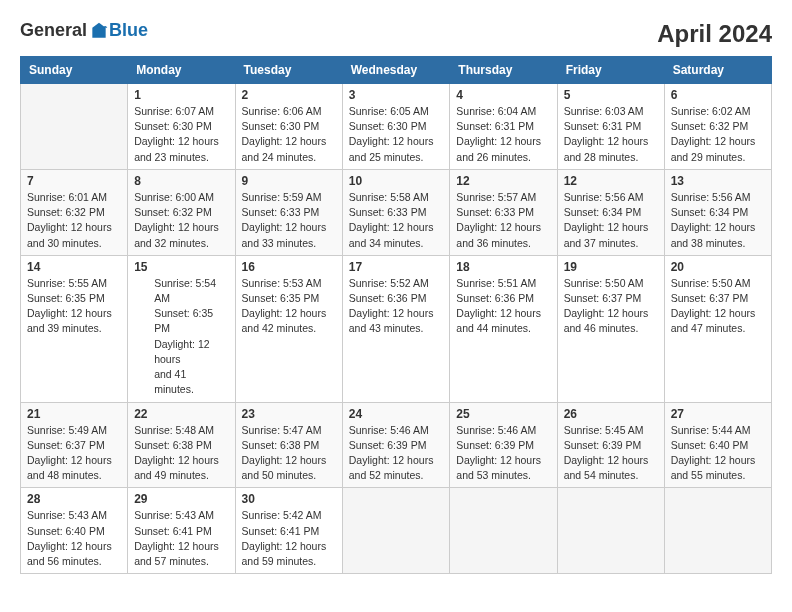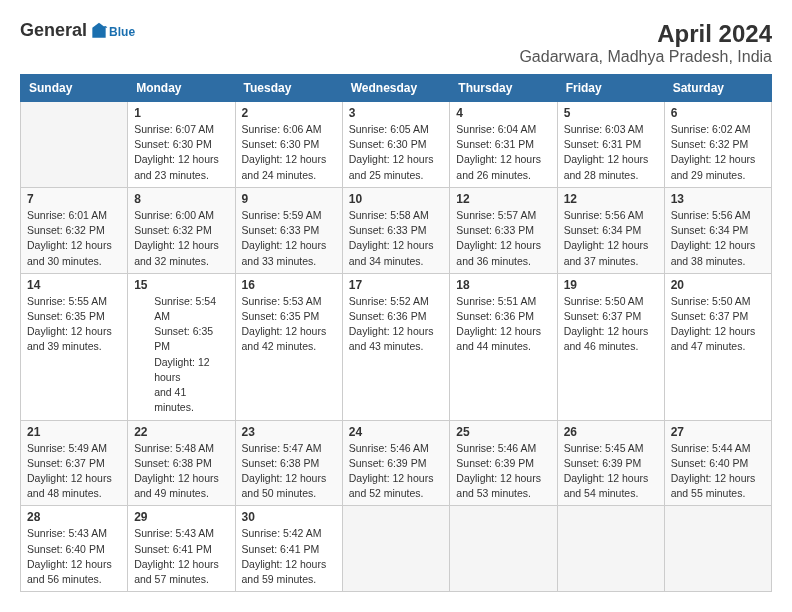--- a/index.html
+++ b/index.html
@@ -96,26 +96,25 @@
 <div class="header-area">
   <div class="logo">
     <div class="logo-text">
       <span class="logo-general">General</span>
       <svg class="logo-icon" viewBox="0 0 24 24">
         <path d="M12 2 L20 8 L20 20 L4 20 L4 8 Z" fill="#1a6faf"></path>
         <path d="M16 8 Q20 4 22 8" fill="#1a6faf" stroke="none"></path>
       </svg>
     </div>
     <div>
-      <span class="logo-blue" style="font-size:12px; font-weight:bold;">Blue</span>
+      <span class="logo-blue" style="font-size:18px; font-weight:bold;">Blue</span>
     </div>
   </div>
   <div class="title-area">
     <div class="month-title">April 2024</div>
-    <div class="location-title">Gadarwara, Madhya Pradesh, India</div>
   </div>
 </div>
 
 <table class="calendar-table">
   <thead>
     <tr>
         <th>Sunday</th>
         <th>Monday</th>
         <th>Tuesday</th>
         <th>Wednesday</th>

